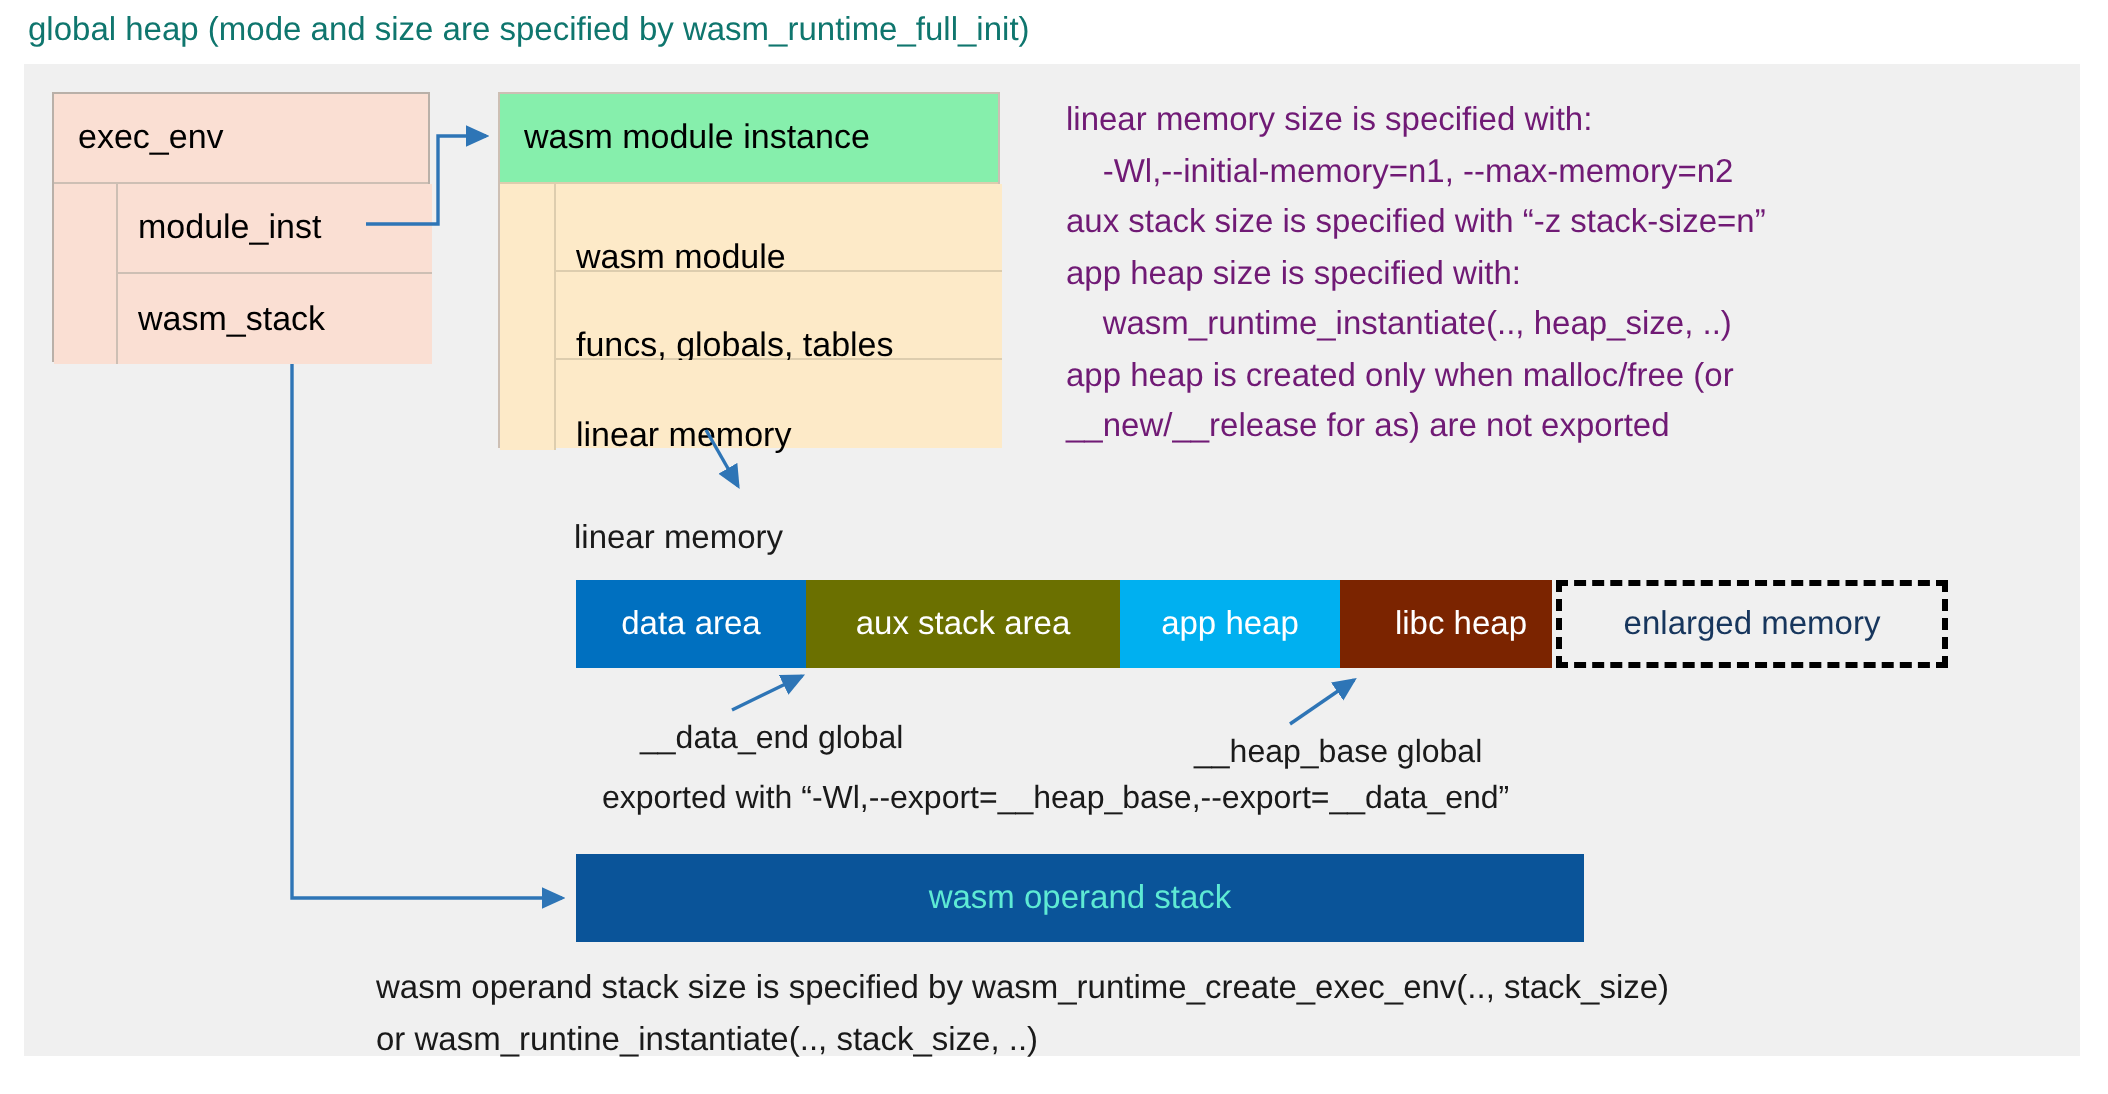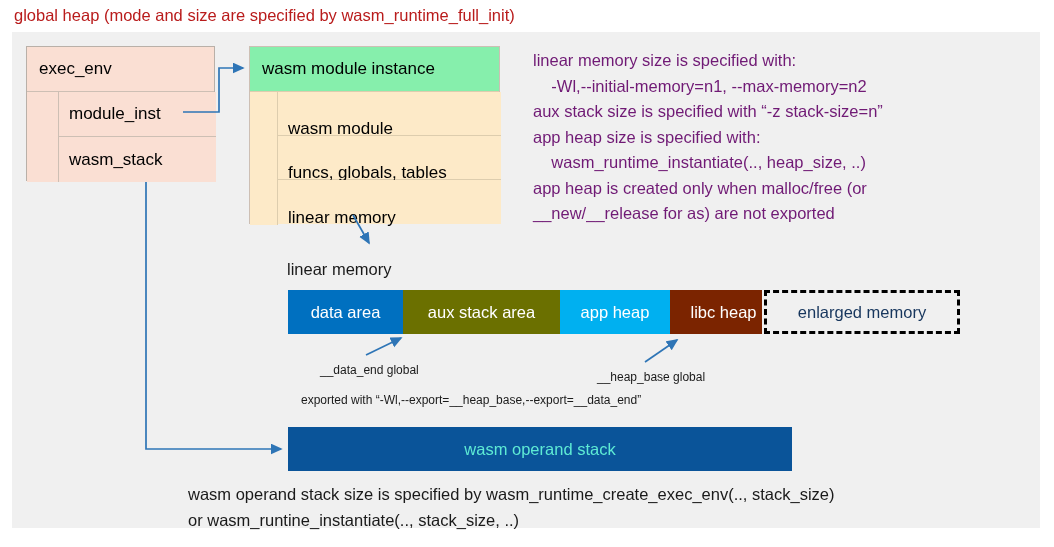--- a/index.html
+++ b/index.html
@@ -20,21 +20,21 @@
     background: #ffffff;
   }
 
   
   #diagram-title {
     position: absolute;
     left: 14px;
     top: 4px;
     font-size: 16.5px;
     line-height: 22px;
-    color: #b91c1c;
+    color: #0f766e;
     white-space: nowrap;
   }
 
   
   #panel {
     position: absolute;
     left: 12px;
     top: 32px;
     width: 1028px;
     height: 496px;
@@ -158,21 +158,21 @@
   #mem-seg-enlarged {
     border: 3px dashed #000000;
     background: #f0f0f0;
     color: #17365d;
     margin-left: 2px;
   }
 
   
   .annot {
     position: absolute;
-    font-size: 12px;
+    font-size: 16px;
     line-height: 22px;
     color: #1a1a1a;
     white-space: nowrap;
   }
   #annot-data-end  { left: 320px; top: 359px; }
   #annot-heap-base { left: 597px; top: 366px; }
   #annot-exported  { left: 301px; top: 389px; }
 
   
   #operand-stack-box {
@@ -260,21 +260,21 @@
   <div id="memory-bar">
       <div class="mem-seg" style="width: 115px; background: rgb(0, 112, 192);">
         <span>data area</span>
       </div>
       <div class="mem-seg" style="width: 157px; background: rgb(107, 112, 0);">
         <span>aux stack area</span>
       </div>
       <div class="mem-seg" style="width: 110px; background: rgb(0, 176, 240);">
         <span>app heap</span>
       </div>
-      <div class="mem-seg" style="width: 92px; background: rgb(123, 36, 0); padding-left: 15px;">
+      <div class="mem-seg" style="width: 106px; background: rgb(123, 36, 0); padding-left: 15px;">
         <span>libc heap</span>
       </div>
       <div class="mem-seg" id="mem-seg-enlarged" style="width: 196px; background: rgb(240, 240, 240); color: rgb(23, 54, 93);">
         <span>enlarged memory</span>
       </div>
     </div>
 
   <div class="annot" id="annot-data-end">__data_end global</div>
   <div class="annot" id="annot-heap-base">__heap_base global</div>
   <div class="annot" id="annot-exported">exported with “-Wl,--export=__heap_base,--export=__data_end”</div>

